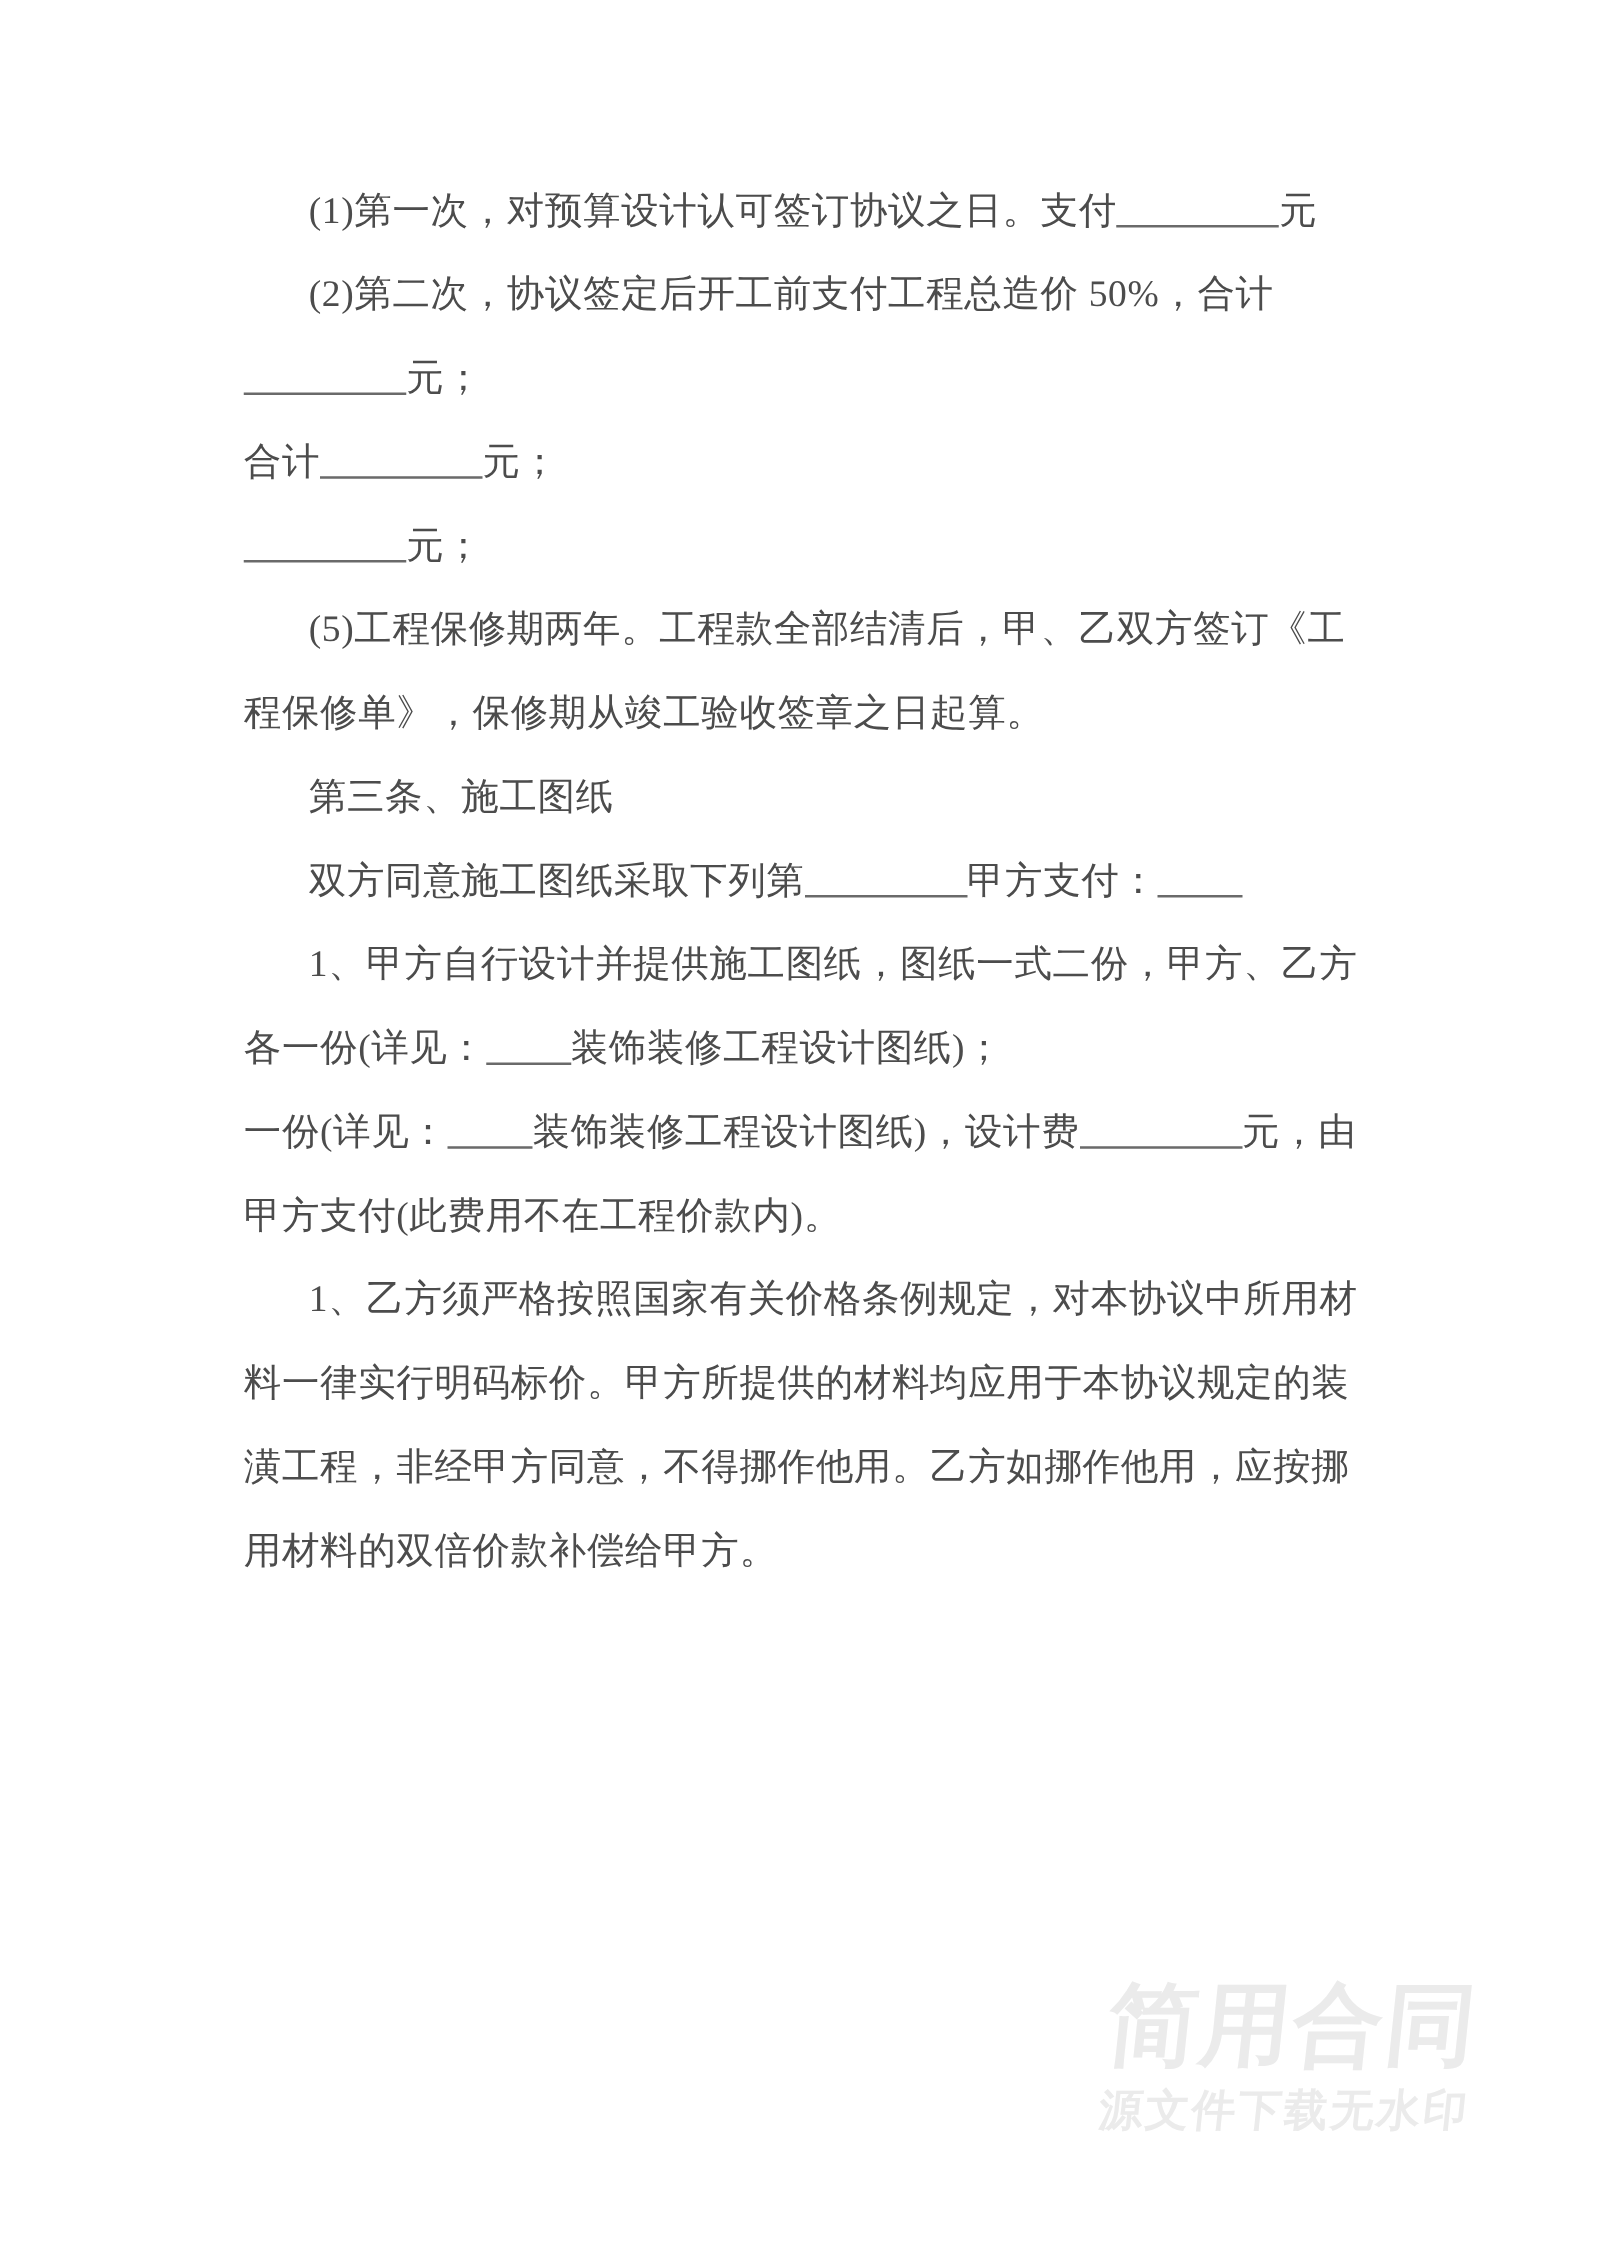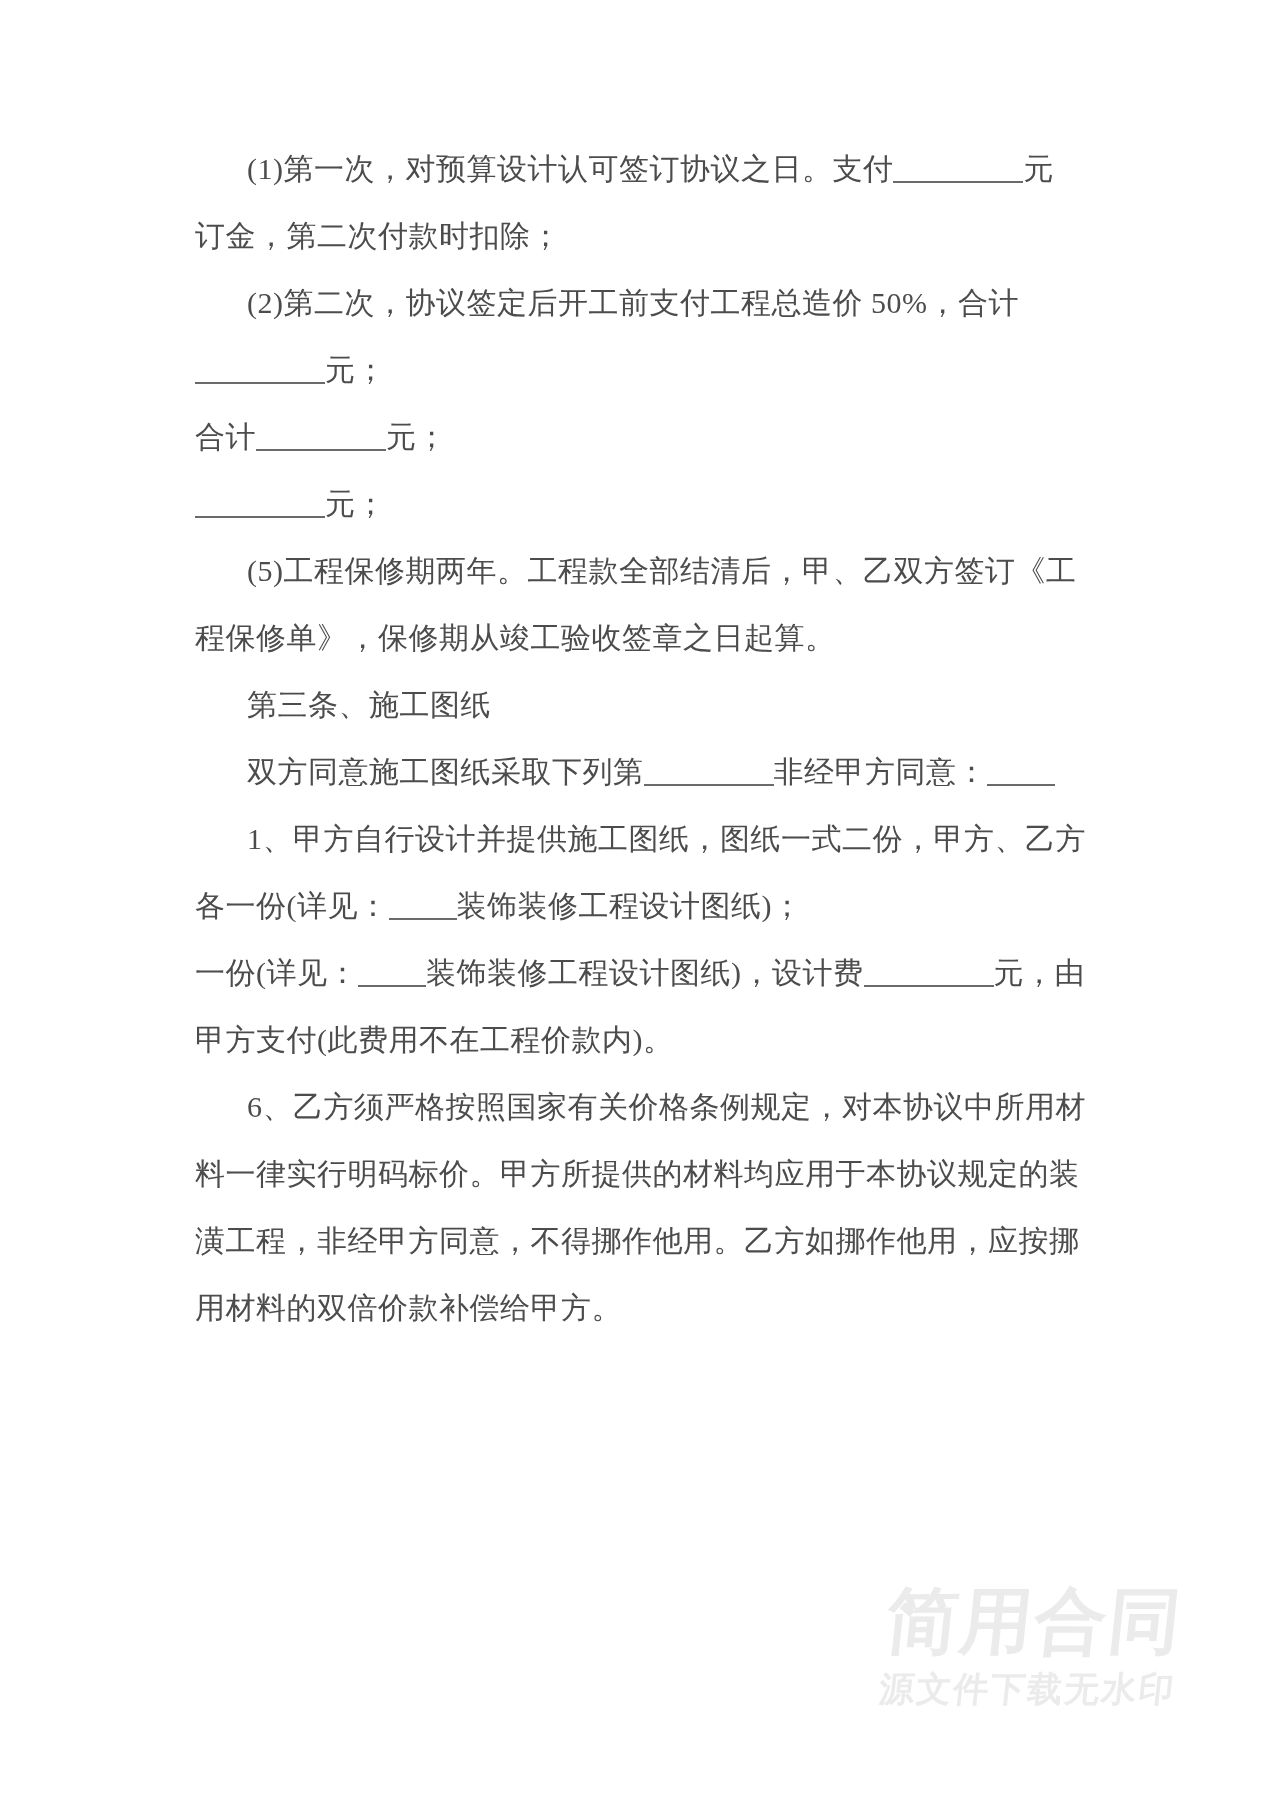--- a/index.html
+++ b/index.html
@@ -66,34 +66,33 @@
     letter-spacing: 2px;
   }
 </style>
 </head>
 <body>
 
 <div class="page">
 
   <div class="doc-body" style="color: rgb(76, 76, 76);">
       <div class="line indent"><span>(1)第一次，对预算设计认可签订协议之日。支付</span><span class="blank long" style="border-bottom-color: rgb(106, 106, 106);"></span><span>元</span></div>
-      <div class="line"><span>订金，第二次付款时扣除；</span></div>
       <div class="line indent"><span>(2)第二次，协议签定后开工前支付工程总造价 50%，合计</span></div>
       <div class="line"><span class="blank long" style="border-bottom-color: rgb(106, 106, 106);"></span><span>元；</span></div>
       <div class="line"><span>合计</span><span class="blank long" style="border-bottom-color: rgb(106, 106, 106);"></span><span>元；</span></div>
       <div class="line"><span class="blank long" style="border-bottom-color: rgb(106, 106, 106);"></span><span>元；</span></div>
       <div class="line indent"><span>(5)工程保修期两年。工程款全部结清后，甲、乙双方签订《工</span></div>
       <div class="line"><span>程保修单》，保修期从竣工验收签章之日起算。</span></div>
       <div class="line indent"><span>第三条、施工图纸</span></div>
-      <div class="line indent"><span>双方同意施工图纸采取下列第</span><span class="blank long" style="border-bottom-color: rgb(106, 106, 106);"></span><span>非经甲方同意：</span><span class="blank short" style="border-bottom-color: rgb(106, 106, 106);"></span></div>
+      <div class="line indent"><span>双方同意施工图纸采取下列第</span><span class="blank long" style="border-bottom-color: rgb(106, 106, 106);"></span><span>甲方支付：</span><span class="blank short" style="border-bottom-color: rgb(106, 106, 106);"></span></div>
       <div class="line indent"><span>1、甲方自行设计并提供施工图纸，图纸一式二份，甲方、乙方</span></div>
       <div class="line"><span>各一份(详见：</span><span class="blank short" style="border-bottom-color: rgb(106, 106, 106);"></span><span>装饰装修工程设计图纸)；</span></div>
       <div class="line"><span>一份(详见：</span><span class="blank short" style="border-bottom-color: rgb(106, 106, 106);"></span><span>装饰装修工程设计图纸)，设计费</span><span class="blank long" style="border-bottom-color: rgb(106, 106, 106);"></span><span>元，由</span></div>
       <div class="line"><span>甲方支付(此费用不在工程价款内)。</span></div>
-      <div class="line indent"><span>6、乙方须严格按照国家有关价格条例规定，对本协议中所用材</span></div>
+      <div class="line indent"><span>1、乙方须严格按照国家有关价格条例规定，对本协议中所用材</span></div>
       <div class="line"><span>料一律实行明码标价。甲方所提供的材料均应用于本协议规定的装</span></div>
       <div class="line"><span>潢工程，非经甲方同意，不得挪作他用。乙方如挪作他用，应按挪</span></div>
       <div class="line"><span>用材料的双倍价款补偿给甲方。</span></div>
     </div>
 
   <div class="watermark" style="color: rgb(235, 235, 235);">
     <div class="wm-title">简用合同</div>
     <div class="wm-subtitle">源文件下载无水印</div>
   </div>
 

